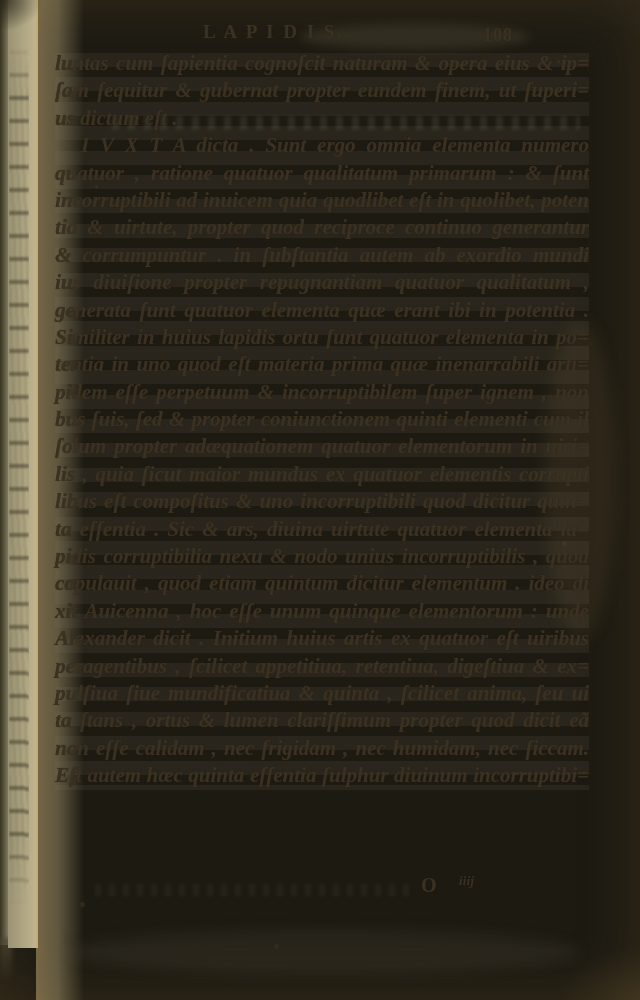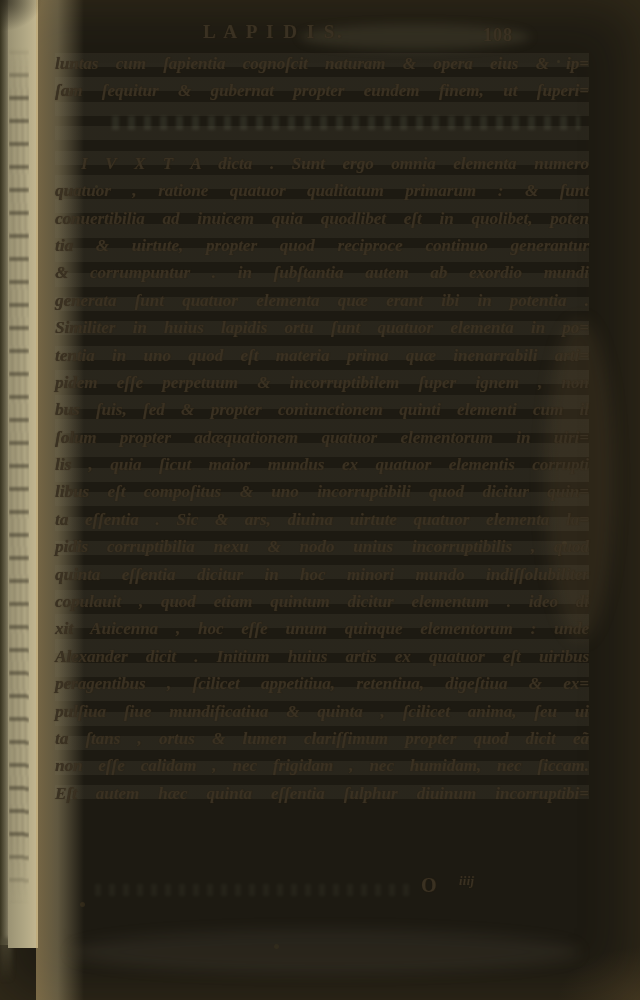--- a/index.html
+++ b/index.html
@@ -59,26 +59,26 @@
                462px -125px 0 0 rgba(70,58,34,.4),
                180px 760px 0 1px rgba(70,58,34,.3);}
 
   
   .ink{color:#3a3122;}
   .running-title{position:absolute;top:21px;left:203px;font-size:19px;font-weight:bold;
     letter-spacing:2.5px;white-space:nowrap;text-shadow:.4px .4px .8px rgba(46,36,20,.75);}
   .page-number{position:absolute;top:25px;left:483px;font-size:18px;font-weight:bold;
     letter-spacing:1px;text-shadow:.4px .4px .8px rgba(46,36,20,.75);}
   .textblock{position:absolute;top:50px;left:55px;width:534px;
-    font-style:italic;font-size:17px;line-height:27.4px;font-weight:bold;
+    font-style:italic;font-size:21px;line-height:27.4px;font-weight:bold;
     text-shadow:.3px .3px .9px rgba(50,38,20,.8);
     background:repeating-linear-gradient(180deg, rgba(122,116,95,.13) 3px 17px, rgba(0,0,0,0) 17px 27.4px);}
   .line{text-align:justify;text-align-last:justify;white-space:normal;height:27.4px;overflow:visible;}
   .line.short{text-align-last:left;}
-  .line.indent{text-indent:26px;margin-top:45px;}
+  .line.indent{text-indent:26px;}
   .sig{position:absolute;font-weight:bold;text-shadow:.4px .4px .9px rgba(46,36,20,.75);}
   .sig-o{top:874px;left:421px;font-size:20px;}
   .sig-n{top:874px;left:459px;font-size:12px;font-style:italic;letter-spacing:.5px;}
 </style>
 </head>
 <body>
 
 <div class="scan">
 
   <div class="spine"></div>
@@ -95,36 +95,37 @@
   <div class="ghost g1"></div>
   <div class="ghost g2"></div>
   <div class="specks"></div>
 
   <div class="running-title ink">L A P I D I S.</div>
   <div class="page-number ink">108</div>
 
   <div class="textblock ink">
     <div class="line">luntas cum ſapientia cognoſcit naturam &amp; opera eius &amp; ip=</div>
     <div class="line">ſam ſequitur &amp; gubernat propter eundem finem, ut ſuperi=</div>
+    <div class="line short">us dictum eſt .</div>
     <div class="line indent">I V X T A dicta . Sunt ergo omnia elementa numero</div>
     <div class="line">quatuor , ratione quatuor qualitatum primarum : &amp; ſunt</div>
-    <div class="line">conuertibilia ad inuicem quia quodlibet eſt in quolibet, poten</div>
+    <div class="line">incorruptibili ad inuicem quia quodlibet eſt in quolibet, poten</div>
     <div class="line">tia &amp; uirtute, propter quod reciproce continuo generantur</div>
     <div class="line">&amp; corrumpuntur . in ſubſtantia autem ab exordio mundi</div>
+    <div class="line">ius diuiſione propter repugnantiam quatuor qualitatum ,</div>
     <div class="line">generata ſunt quatuor elementa quæ erant ibi in potentia .</div>
     <div class="line">Similiter in huius lapidis ortu ſunt quatuor elementa in po=</div>
     <div class="line">tentia in uno quod eſt materia prima quæ inenarrabili arti=</div>
     <div class="line">pidem eſſe perpetuum &amp; incorruptibilem ſuper ignem , non</div>
     <div class="line">bus ſuis, ſed &amp; propter coniunctionem quinti elementi cum il</div>
     <div class="line">ſolum propter adæquationem quatuor elementorum in uiri=</div>
     <div class="line">lis , quia ſicut maior mundus ex quatuor elementis corrupti</div>
     <div class="line">libus eſt compoſitus &amp; uno incorruptibili quod dicitur quin=</div>
     <div class="line">ta eſſentia . Sic &amp; ars, diuina uirtute quatuor elementa la=</div>
     <div class="line">pidis corruptibilia nexu &amp; nodo unius incorruptibilis , quod</div>
-    <div class="line">quinta eſſentia dicitur in hoc minori mundo indiſſolubiliter</div>
     <div class="line">copulauit , quod etiam quintum dicitur elementum . ideo di</div>
     <div class="line">xit Auicenna , hoc eſſe unum quinque elementorum : unde</div>
     <div class="line">Alexander dicit . Initium huius artis ex quatuor eſt uiribus</div>
     <div class="line">peragentibus , ſcilicet appetitiua, retentiua, digeſtiua &amp; ex=</div>
     <div class="line">pulſiua ſiue mundificatiua &amp; quinta , ſcilicet anima, ſeu ui</div>
     <div class="line">ta ſtans , ortus &amp; lumen clariſſimum propter quod dicit eã</div>
     <div class="line">non eſſe calidam , nec frigidam , nec humidam, nec ſiccam.</div>
     <div class="line">Eſt autem hæc quinta eſſentia ſulphur diuinum incorruptibi=</div>
   </div>
 

